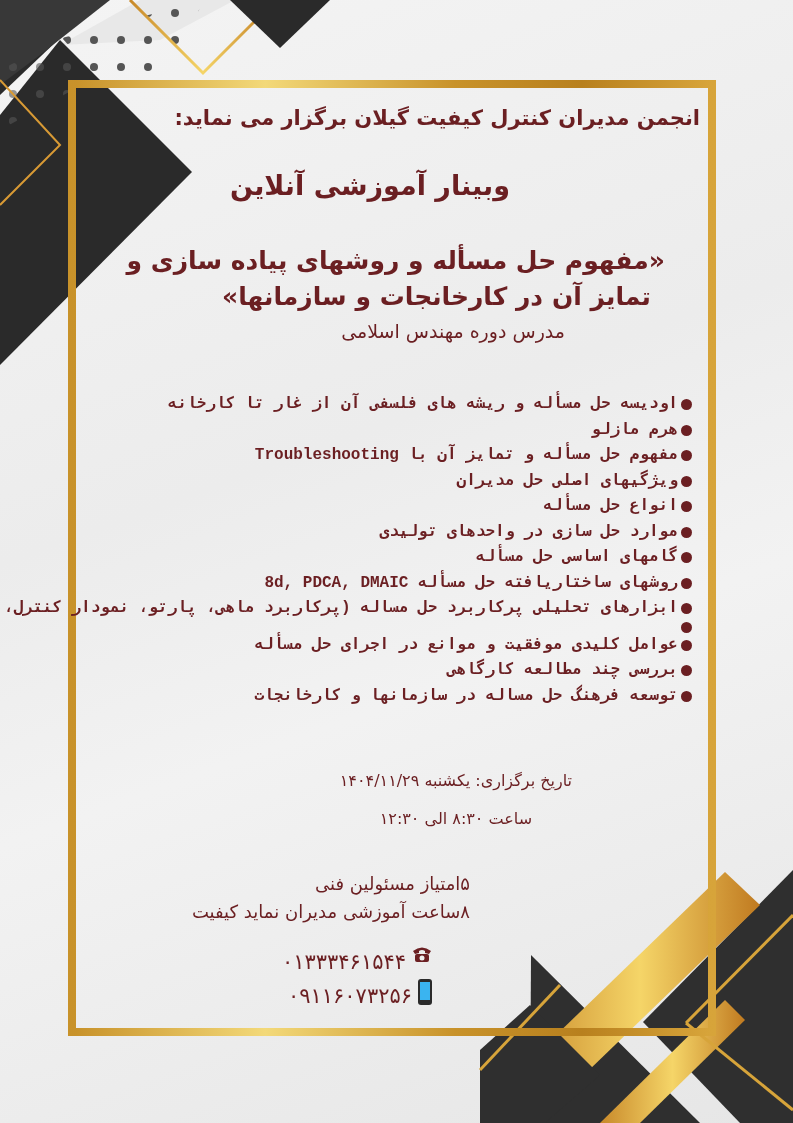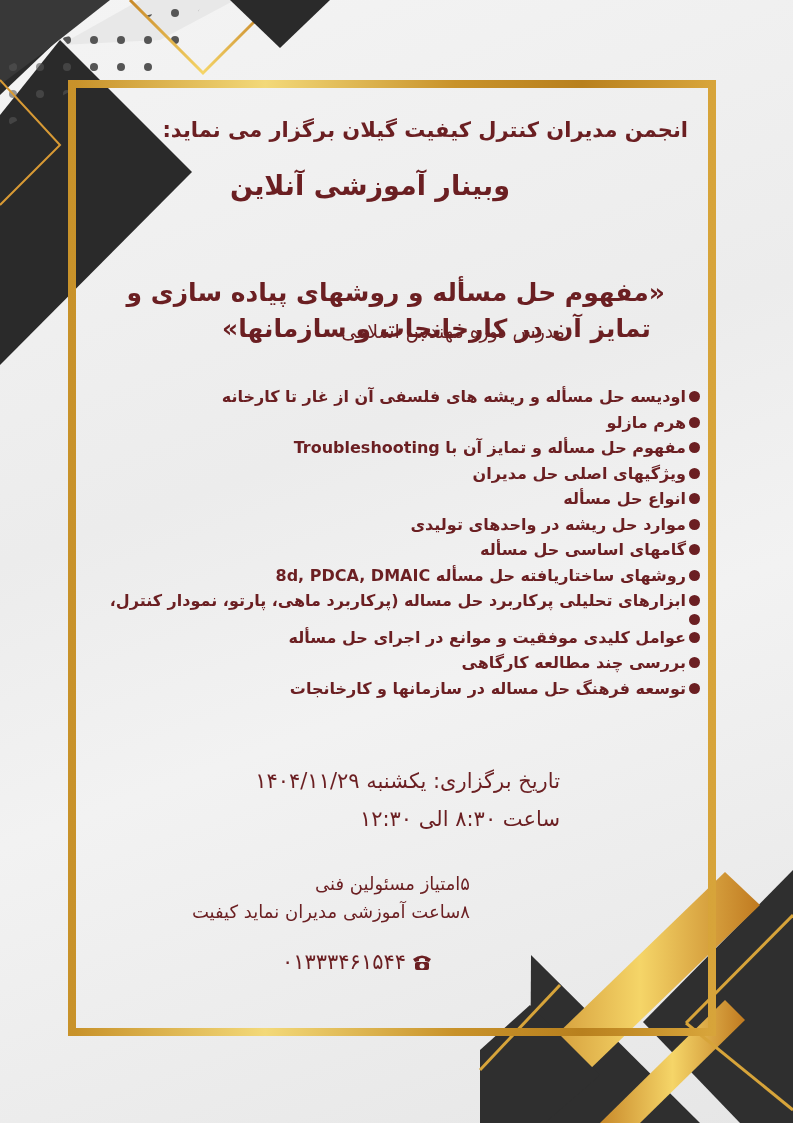--- a/index.html
+++ b/index.html
@@ -12,31 +12,31 @@
   .frame {
     position:absolute; left:68px; top:80px; width:648px; height:956px;
     border:8px solid #c9962a; border-radius:6px;
     border-image: linear-gradient(90deg,#c8922a,#f3d979 30%,#c8922a 60%,#b8801e 80%,#d7a43a) 1;
     box-sizing:border-box;
   }
   .content {
     position:absolute; left:90px; top:100px; width:610px;
     direction:rtl; color:#6b1f22; text-align:right;
   }
-  .host { font-size:21px; font-weight:bold; margin:12px; position:absolute; right:0; top:6px; white-space:nowrap; }
+  .host { font-size:21px; font-weight:bold; margin:0; position:absolute; right:0; top:6px; white-space:nowrap; }
   .webinar { font-size:27px; font-weight:bold; position:absolute; right:190px; top:70px; white-space:nowrap; }
-  .title { position:absolute; right:35px; top:143px; font-size:25px; font-weight:bold; line-height:36px; white-space:nowrap;margin-top:32px; }
+  .title { position:absolute; right:35px; top:143px; font-size:25px; font-weight:bold; line-height:36px; white-space:nowrap; }
   .teacher { position:absolute; right:135px; top:220px; font-size:19px; white-space:nowrap; }
-  .topics { position:absolute; right:0; top:284px; list-style:none; padding:0; margin:0; }
+  .topics { position:absolute; right:0; top:284px; list-style:none; padding:0; margin:8px;font-family:Liberation Mono, monospace; }
   .topics li { font-size:16px; font-weight:bold; line-height:25.5px; white-space:nowrap; display:flex; align-items:center; }
   .bullet { display:inline-block; width:11px; height:11px; border-radius:50%; background:#6b1f22; margin-left:3px; flex:none; }
-  .date { position:absolute; right:140px; top:662px; font-size:21px; line-height:38px; text-align:right; white-space:nowrap; }
+  .date { position:absolute; right:128px; top:662px; font-size:16px; line-height:38px; text-align:center; white-space:nowrap; }
   .credits { position:absolute; right:230px; top:770px; font-size:18px; line-height:28px; white-space:nowrap; }
   .contact { position:absolute; right:268px; top:845px; font-size:21px; line-height:34px; white-space:nowrap; }
-  .contact div { display:flex; align-items:center; gap:6px; }
+  .contact div { display:flex; align-items:flex-start; gap:6px; }
   .ico-phone { width:20px; height:18px; display:inline-block; }
   .ico-mobile { width:14px; height:26px; display:inline-block; background:#2a2a2a; border-radius:3px; position:relative; }
   .ico-mobile::after { content:""; position:absolute; left:2px; top:3px; width:10px; height:18px; background:#3ab4f0; }
 </style>
 </head>
 <body>
 
 <svg class="deco" viewBox="0 0 793 1123" xmlns="http://www.w3.org/2000/svg">
   <defs>
     <linearGradient id="g" x1="0" x2="1">
@@ -98,21 +98,21 @@
     <li>
         <span class="bullet"></span>
         <span>ویژگیهای اصلی حل مدیران</span>
       </li>
     <li>
         <span class="bullet"></span>
         <span>انواع حل مسأله</span>
       </li>
     <li>
         <span class="bullet"></span>
-        <span>موارد حل ریشه در واحدهای تولیدی</span>
+        <span>موارد حل سازی در واحدهای تولیدی</span>
       </li>
     <li>
         <span class="bullet"></span>
         <span>گامهای اساسی حل مسأله</span>
       </li>
     <li>
         <span class="bullet"></span>
         <span>روشهای ساختاریافته حل مسأله  8d, PDCA, DMAIC</span>
       </li>
     <li>
@@ -148,14 +148,18 @@
 
   <div class="contact">
     <div>
       <svg class="ico-phone" viewBox="0 0 20 18">
         <path d="M1 6 Q10 -1 19 6 L17 9 L13 8 L13 6 Q10 4 7 6 L7 8 L3 9 Z" fill="#6b1f22"></path>
         <rect x="3" y="9" width="14" height="8" rx="2" fill="#6b1f22"></rect>
         <circle cx="10" cy="13" r="2.5" fill="#eee"></circle>
       </svg>
       <span>۰۱۳۳۳۴۶۱۵۴۴</span>
     </div>
+    <div>
+      <span class="ico-mobile"></span>
+      <span>۰۹۱۱۶۰۷۳۲۵۶</span>
+    </div>
   </div>
 </div>
 
 </body></html>

